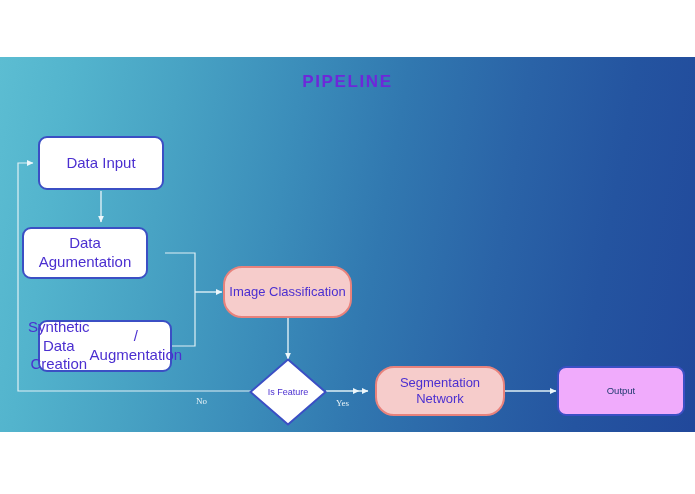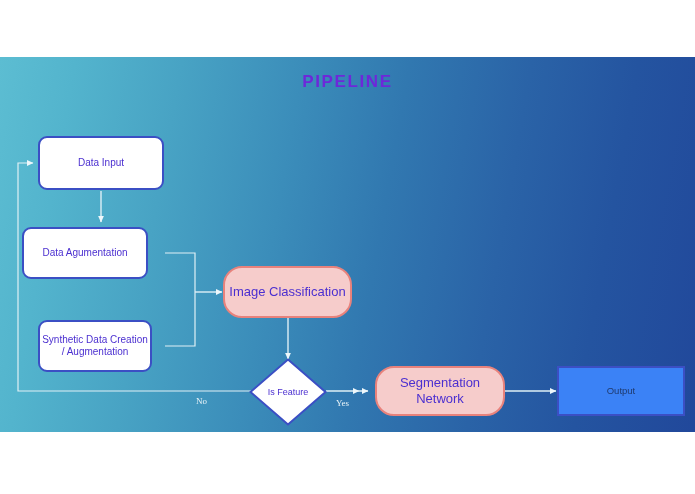--- a/index.html
+++ b/index.html
@@ -64,33 +64,33 @@
     align-items: center;
     justify-content: center;
     text-align: center;
     line-height: 1.25;
   }
   .box-white {
     background: #ffffff;
     border: 2px solid #3b4fc4;
     border-radius: 9px;
     color: #4b2fd0;
-    font-size: 10px;
+    font-size: 15px;
   }
   .box-pink {
     background: #f6cccb;
     border: 2px solid #e8827c;
     border-radius: 19px;
     color: #4b2fd0;
     font-size: 13px;
   }
   .box-green {
-    background: #3b82f6;
+    background: #f0abfc;
     border: 2px solid #3b4fc4;
-    border-radius: 0;
+    border-radius: 9px;
     color: #1f3a6e;
     font-size: 9.5px;
   }
   .diamond-wrap {
     position: absolute;
   }
   .diamond-shape {
     position: absolute;
     left: 0;
     top: 0;
@@ -153,21 +153,21 @@
   </svg>
 
   <div class="node box-white" style="left:38px; top:136px; width:126px; height:54px;">
     <span>Data Input</span>
   </div>
 
   <div class="node box-white" style="left:22px; top:227px; width:126px; height:52px;">
     <span>Data Agumentation</span>
   </div>
 
-  <div class="node box-white" style="left:38px; top:320px; width:114px; height:52px; flex-direction:column;">
+  <div class="node box-white" style="left:38px; top:320px; width:134px; height:52px; flex-direction:row;">
     <span>Synthetic Data Creation</span>
     <span>/ Augmentation</span>
   </div>
 
   <div class="node box-pink" style="left:223px; top:266px; width:129px; height:52px;">
     <span>Image Classification</span>
   </div>
 
   <div class="diamond-wrap" style="left:249px; top:358px; width:78px; height:68px;">
     <svg class="diamond-shape" viewBox="0 0 78 68" xmlns="http://www.w3.org/2000/svg">

